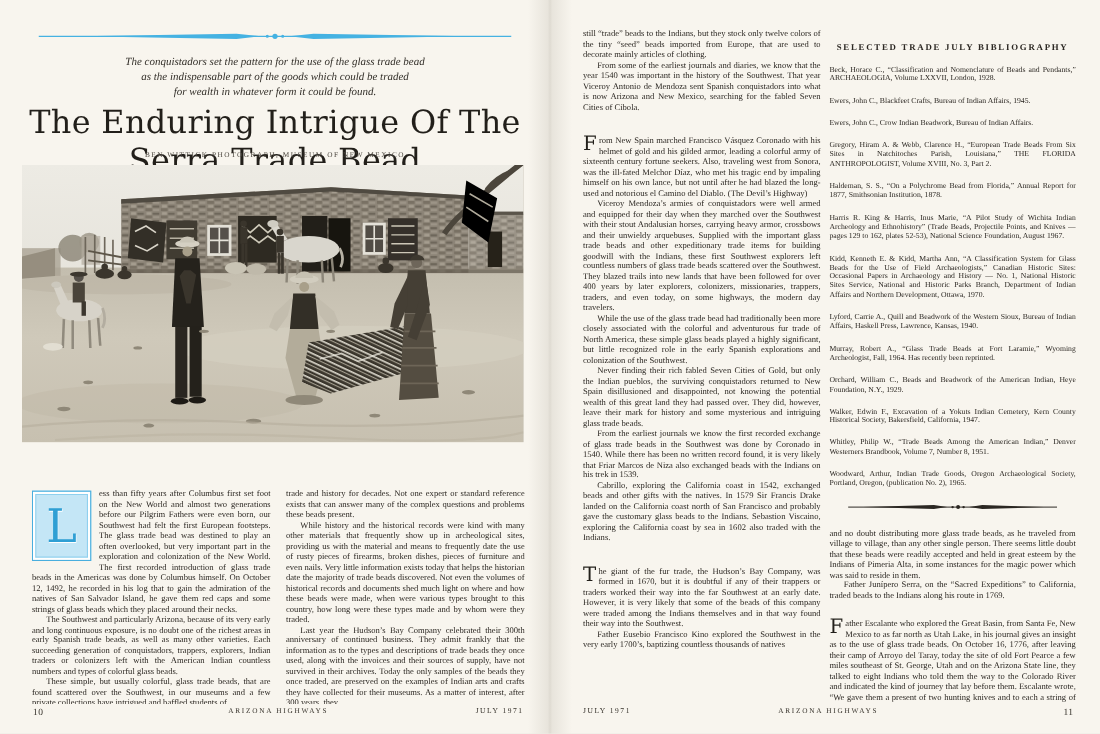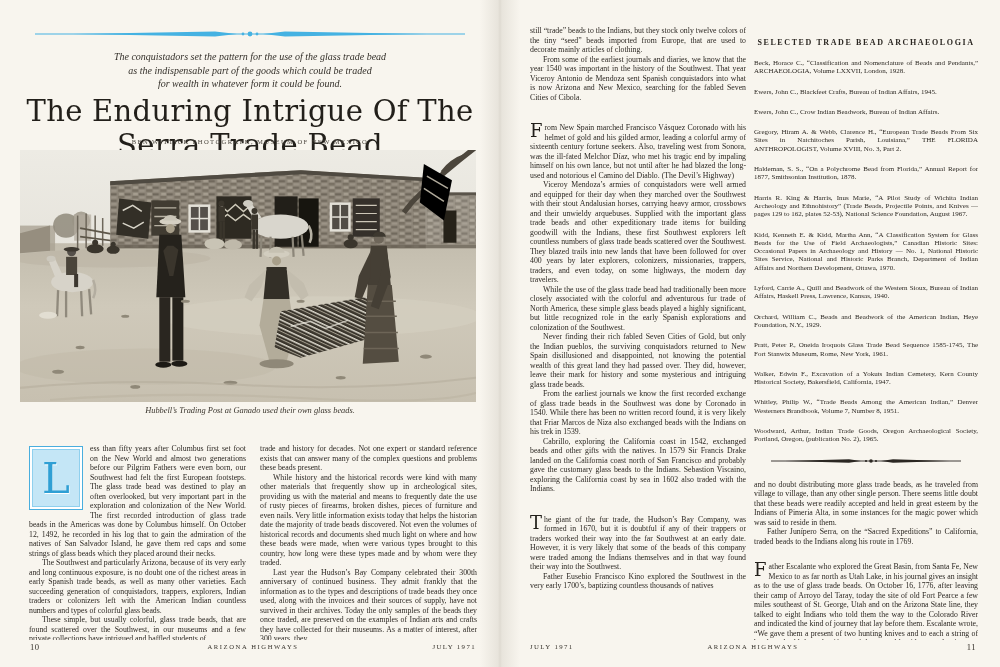--- a/index.html
+++ b/index.html
@@ -264,21 +264,20 @@
           <ellipse cx="560" cy="300" rx="8" ry="3"></ellipse>
             <ellipse cx="330" cy="300" rx="9" ry="3"></ellipse>
           <ellipse cx="210" cy="330" rx="8" ry="3"></ellipse>
         </g>
         <ellipse cx="56" cy="328" rx="18" ry="7" fill="#e2ded2"></ellipse>
         <path d="M0,472 Q200,452 440,466 T910,452" stroke="#b5ae9c" stroke-width="4" fill="none" opacity="0.6"></path>
         <path d="M60,496 Q300,478 560,492 T910,482" stroke="#b9b2a0" stroke-width="4" fill="none" opacity="0.5"></path>
       </svg>
     </div>
 
-    <div class="photo-caption">Hubbell’s Trading Post at Ganado used their own glass beads.</div>
 
     <div class="cols-left">
       <div class="colL">
         <div class="ornate-box">
           <span class="glyph">L</span>
         </div>
         <p class="bp">ess than fifty years after Columbus first set foot on the New World and almost two generations before our Pilgrim Fathers were even born, our Southwest had felt the first European footsteps. The glass trade bead was destined to play an often overlooked, but very important part in the exploration and colonization of the New World. The first recorded introduction of glass trade beads in the Americas was done by Columbus himself. On October 12, 1492, he recorded in his log that to gain the admiration of the natives of San Salvador Island, he gave them red caps and some strings of glass beads which they placed around their necks.</p>
         <p class="bp ind">The Southwest and particularly Arizona, because of its very early and long continuous exposure, is no doubt one of the richest areas in early Spanish trade beads, as well as many other varieties. Each succeeding generation of conquistadors, trappers, explorers, Indian traders or colonizers left with the American Indian countless numbers and types of colorful glass beads.</p>
         <p class="bp ind">These simple, but usually colorful, glass trade beads, that are found scattered over the Southwest, in our museums and a few private collections have intrigued and baffled students of</p>
       </div>
@@ -307,31 +306,31 @@
       <p class="bp ind">While the use of the glass trade bead had traditionally been more closely associated with the colorful and adventurous fur trade of North America, these simple glass beads played a highly significant, but little recognized role in the early Spanish explorations and colonization of the Southwest.</p>
       <p class="bp ind">Never finding their rich fabled Seven Cities of Gold, but only the Indian pueblos, the surviving conquistadors returned to New Spain disillusioned and disappointed, not knowing the potential wealth of this great land they had passed over. They did, however, leave their mark for history and some mysterious and intriguing glass trade beads.</p>
       <p class="bp ind">From the earliest journals we know the first recorded exchange of glass trade beads in the Southwest was done by Coronado in 1540. While there has been no written record found, it is very likely that Friar Marcos de Niza also exchanged beads with the Indians on his trek in 1539.</p>
       <p class="bp ind">Cabrillo, exploring the California coast in 1542, exchanged beads and other gifts with the natives. In 1579 Sir Francis Drake landed on the California coast north of San Francisco and probably gave the customary glass beads to the Indians. Sebastion Viscaino, exploring the California coast by sea in 1602 also traded with the Indians.</p>
       <div class="sgap"></div>
       <p class="bp"><span class="dc">T</span><span>he giant of the fur trade, the Hudson’s Bay Company, was formed in 1670, but it is doubtful if any of their trappers or traders worked their way into the far Southwest at an early date. However, it is very likely that some of the beads of this company were traded among the Indians themselves and in that way found their way into the Southwest.</span></p>
       <p class="bp ind">Father Eusebio Francisco Kino explored the Southwest in the very early 1700’s, baptizing countless thousands of natives</p>
     </div>
 
     <div class="rcol2">
-      <h2 class="bib-heading">SELECTED TRADE BEAD ARCHAEOLOGIA</h2>
+      <h2 class="bib-heading">SELECTED TRADE JULY BIBLIOGRAPHY</h2>
       <p class="bib-entry">Beck, Horace C., “Classification and Nomenclature of Beads and Pendants,” ARCHAEOLOGIA, Volume LXXVII, London, 1928.</p>
       <p class="bib-entry">Ewers, John C., Blackfeet Crafts, Bureau of Indian Affairs, 1945.</p>
       <p class="bib-entry">Ewers, John C., Crow Indian Beadwork, Bureau of Indian Affairs.</p>
       <p class="bib-entry">Gregory, Hiram A. &amp; Webb, Clarence H., “European Trade Beads From Six Sites in Natchitoches Parish, Louisiana,” THE FLORIDA ANTHROPOLOGIST, Volume XVIII, No. 3, Part 2.</p>
       <p class="bib-entry">Haldeman, S. S., “On a Polychrome Bead from Florida,” Annual Report for 1877, Smithsonian Institution, 1878.</p>
       <p class="bib-entry">Harris R. King &amp; Harris, Inus Marie, “A Pilot Study of Wichita Indian Archeology and Ethnohistory” (Trade Beads, Projectile Points, and Knives — pages 129 to 162, plates 52-53), National Science Foundation, August 1967.</p>
       <p class="bib-entry">Kidd, Kenneth E. &amp; Kidd, Martha Ann, “A Classification System for Glass Beads for the Use of Field Archaeologists,” Canadian Historic Sites: Occasional Papers in Archaeology and History — No. 1, National Historic Sites Service, National and Historic Parks Branch, Department of Indian Affairs and Northern Development, Ottawa, 1970.</p>
       <p class="bib-entry">Lyford, Carrie A., Quill and Beadwork of the Western Sioux, Bureau of Indian Affairs, Haskell Press, Lawrence, Kansas, 1940.</p>
+      <p class="bib-entry">Murray, Robert A., “Glass Trade Beads at Fort Laramie,” Wyoming Archeologist, Fall, 1964. Has recently been reprinted.</p>
       <p class="bib-entry">Orchard, William C., Beads and Beadwork of the American Indian, Heye Foundation, N.Y., 1929.</p>
-      <p class="bib-entry">Pratt, Peter P., Oneida Iroquois Glass Trade Bead Sequence 1585-1745, The Fort Stanwix Museum, Rome, New York, 1961.</p>
       <p class="bib-entry">Walker, Edwin F., Excavation of a Yokuts Indian Cemetery, Kern County Historical Society, Bakersfield, California, 1947.</p>
       <p class="bib-entry">Whitley, Philip W., “Trade Beads Among the American Indian,” Denver Westerners Brandbook, Volume 7, Number 8, 1951.</p>
       <p class="bib-entry">Woodward, Arthur, Indian Trade Goods, Oregon Archaeological Society, Portland, Oregon, (publication No. 2), 1965.</p>
 
       <svg class="divider-mid" width="190" height="10" viewBox="0 0 190 10">
         <line x1="0" y1="5" x2="190" y2="5" stroke="#2b2722" stroke-width="0.9"></line>
         <polygon points="14,5 78,3.2 90,5 78,6.8" fill="#2b2722"></polygon>
         <circle cx="95" cy="5" r="1.1" fill="#2b2722"></circle>
         <circle cx="100" cy="5" r="1.8" fill="#2b2722"></circle>
         <circle cx="105" cy="5" r="1.1" fill="#2b2722"></circle>

